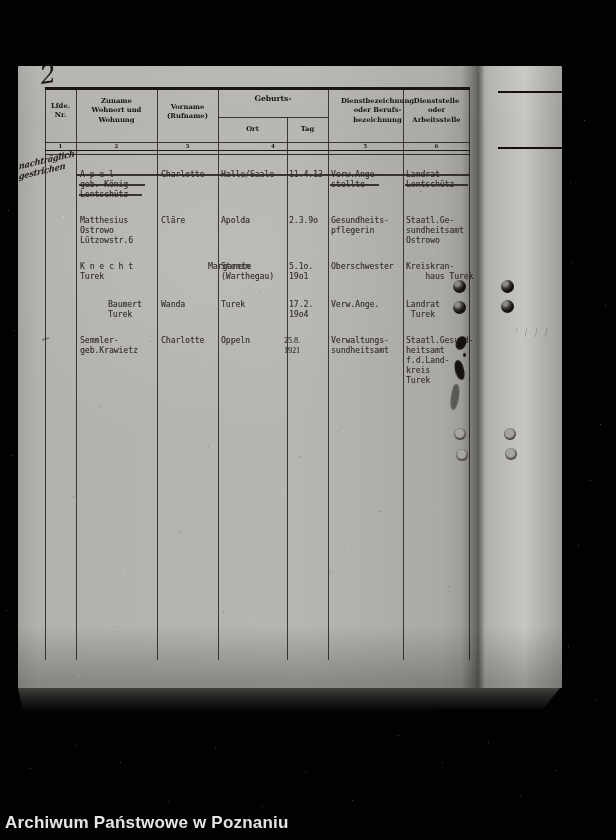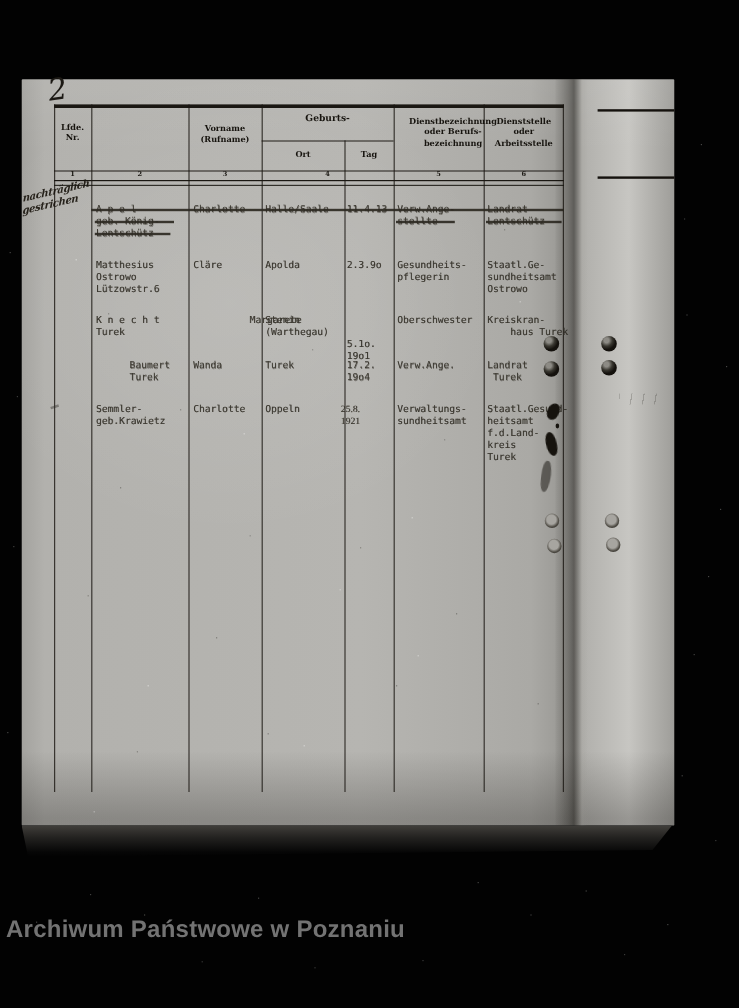--- a/index.html
+++ b/index.html
@@ -44,22 +44,22 @@
      transform:rotate(-18deg);}
   
   .hole{position:absolute;width:13px;height:13px;border-radius:50%;
      background:radial-gradient(circle at 34% 28%, #8d8b85 0 16%, #3a3831 38%, #14110d 60%);}
   .ring{position:absolute;width:12px;height:12px;border-radius:50%;
      background:radial-gradient(circle at 46% 42%, #a7a5a0 0 40%, #55524b 62%, #1d1a14 88%, #3a372f 100%);}
   .blot{position:absolute;background:#16130e;filter:blur(0.4px);}
   .p2line{position:absolute;height:2px;background:#14110d;}
   .grain,.grain-dark,.grain-light{position:absolute;width:1px;height:1px;background:transparent;}
   
-  .caption{position:absolute;left:5px;top:764px;font-family:"Liberation Sans",sans-serif;
-     font-weight:bold;font-size:20px;letter-spacing:0.2px;color:#737373;}
+  .caption{position:absolute;left:5px;top:813px;font-family:"Liberation Sans",sans-serif;
+     font-weight:bold;font-size:17px;letter-spacing:0.2px;color:#e5e5e5;}
 </style>
 </head>
 <body>
 
 <div class="stage">
 
   <div class="paper">
 
     <div class="hw-num">2</div>
     <div class="hw-note">nachträglich
@@ -73,20 +73,23 @@
     <div class="ln" style="left:269px;top:51px;width:1px;height:543px;"></div>
     <div class="ln" style="left:310px;top:21px;width:1px;height:573px;"></div>
     <div class="ln" style="left:385px;top:21px;width:1px;height:573px;"></div>
     <div class="ln" style="left:451px;top:21px;width:1px;height:573px;"></div>
     <div class="ln" style="left:200px;top:51px;width:110px;height:1px;"></div>
     <div class="ln" style="left:27px;top:76px;width:425px;height:1px;"></div>
     <div class="dbl" style="left:27px;top:84px;width:425px;height:3px;"></div>
 
     <div class="h" style="left:27px;top:36px;width:31px;">Lfde.
 Nr.</div>
+    <div class="h" style="left:58px;top:31px;width:81px;">Zuname
+Wohnort und
+Wohnung</div>
     <div class="h" style="left:139px;top:37px;width:61px;">Vorname
 (Rufname)</div>
     <div class="h h-big" style="left:200px;top:28px;width:110px;">Geburts-</div>
     <div class="h" style="left:200px;top:59px;width:69px;">Ort</div>
     <div class="h" style="left:269px;top:59px;width:41px;">Tag</div>
     <div class="h" style="left:310px;top:31px;width:75px;margin-left:12px;">Dienstbezeichnung
 oder Berufs-
 bezeichnung</div>
     <div class="h" style="left:385px;top:31px;width:67px;">Dienststelle
 oder
@@ -130,21 +133,21 @@
 sundheitsamt
 Ostrowo</div>
     </div>
 
     <div class="row" style="top:196px;">
       <div class="t" style="left:62px;">K n e c h t
 Turek</div>
       <div class="t" style="left:155px;margin-left:35px;">Margarete</div>
       <div class="t" style="left:203px;">Stenin
 (Warthegau)</div>
-      <div class="t" style="left:271px;margin-top:20px;">5.1o.
+      <div class="t" style="left:271px;">5.1o.
 19o1</div>
       <div class="t" style="left:313px;">Oberschwester</div>
       <div class="t" style="left:388px;">Kreiskran-
     haus Turek</div>
     </div>
 
     <div class="row" style="top:234px;">
       <div class="t" style="left:62px;margin-left:28px;">Baumert
 Turek</div>
       <div class="t" style="left:143px;">Wanda</div>

